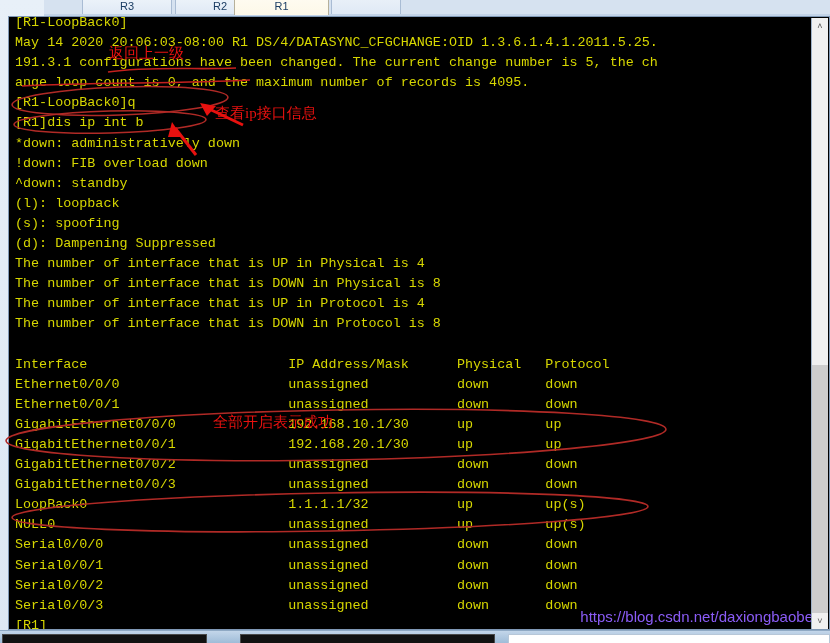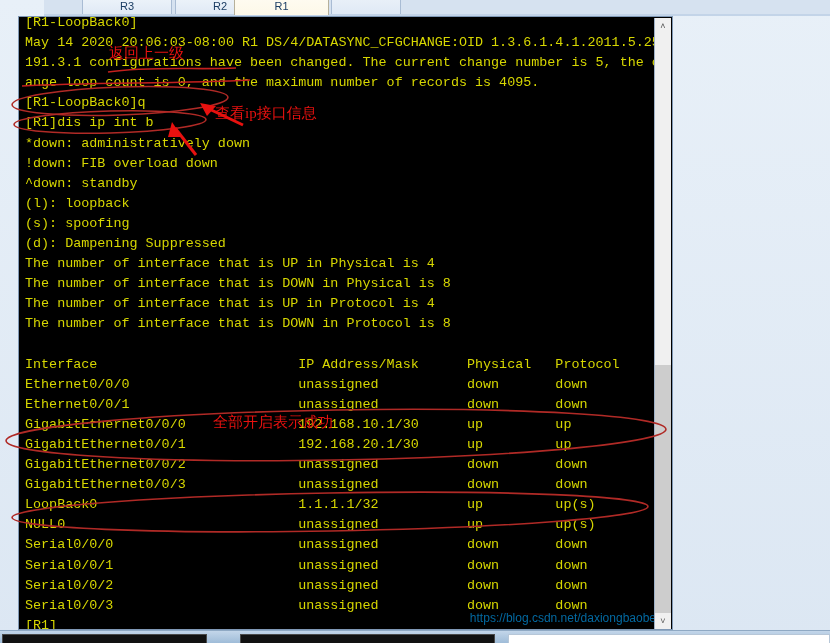--- a/index.html
+++ b/index.html
@@ -63,23 +63,23 @@
     background: linear-gradient(#eef4fa, #dfe9f5);
   }
   .tab-r3 { left: 38px;  width: 90px; }
   .tab-r2 { left: 131px; width: 90px; }
   .tab-r1 { left: 190px; width: 95px; }
   .tab-extra { left: 287px; width: 70px; }
 
   
   .console-window {
     position: absolute;
-    left: 18px;
+    left: 8px;
     top: 16px;
-    width: 655px;
+    width: 822px;
     height: 614px;
     background: #000;
     border: 1px solid #7f98b5;
     box-sizing: border-box;
     overflow: hidden;
   }
   .console-text {
     position: absolute;
     left: 6px;
     top: -4px;
@@ -131,22 +131,22 @@
     width: 16px;
     height: 265px;
     background: #cdcdcd;
   }
 
   
   .watermark {
     position: absolute;
     right: 16px;
     bottom: 4px;
-    color: #0369a1;
-    font-size: 12px;
+    color: #8b5cf6;
+    font-size: 15px;
     font-family: "Liberation Sans", sans-serif;
     white-space: nowrap;
     overflow: hidden;
     max-width: 265px;
   }
 
   
   .annot-layer {
     position: absolute;
     left: 0; top: 0;

